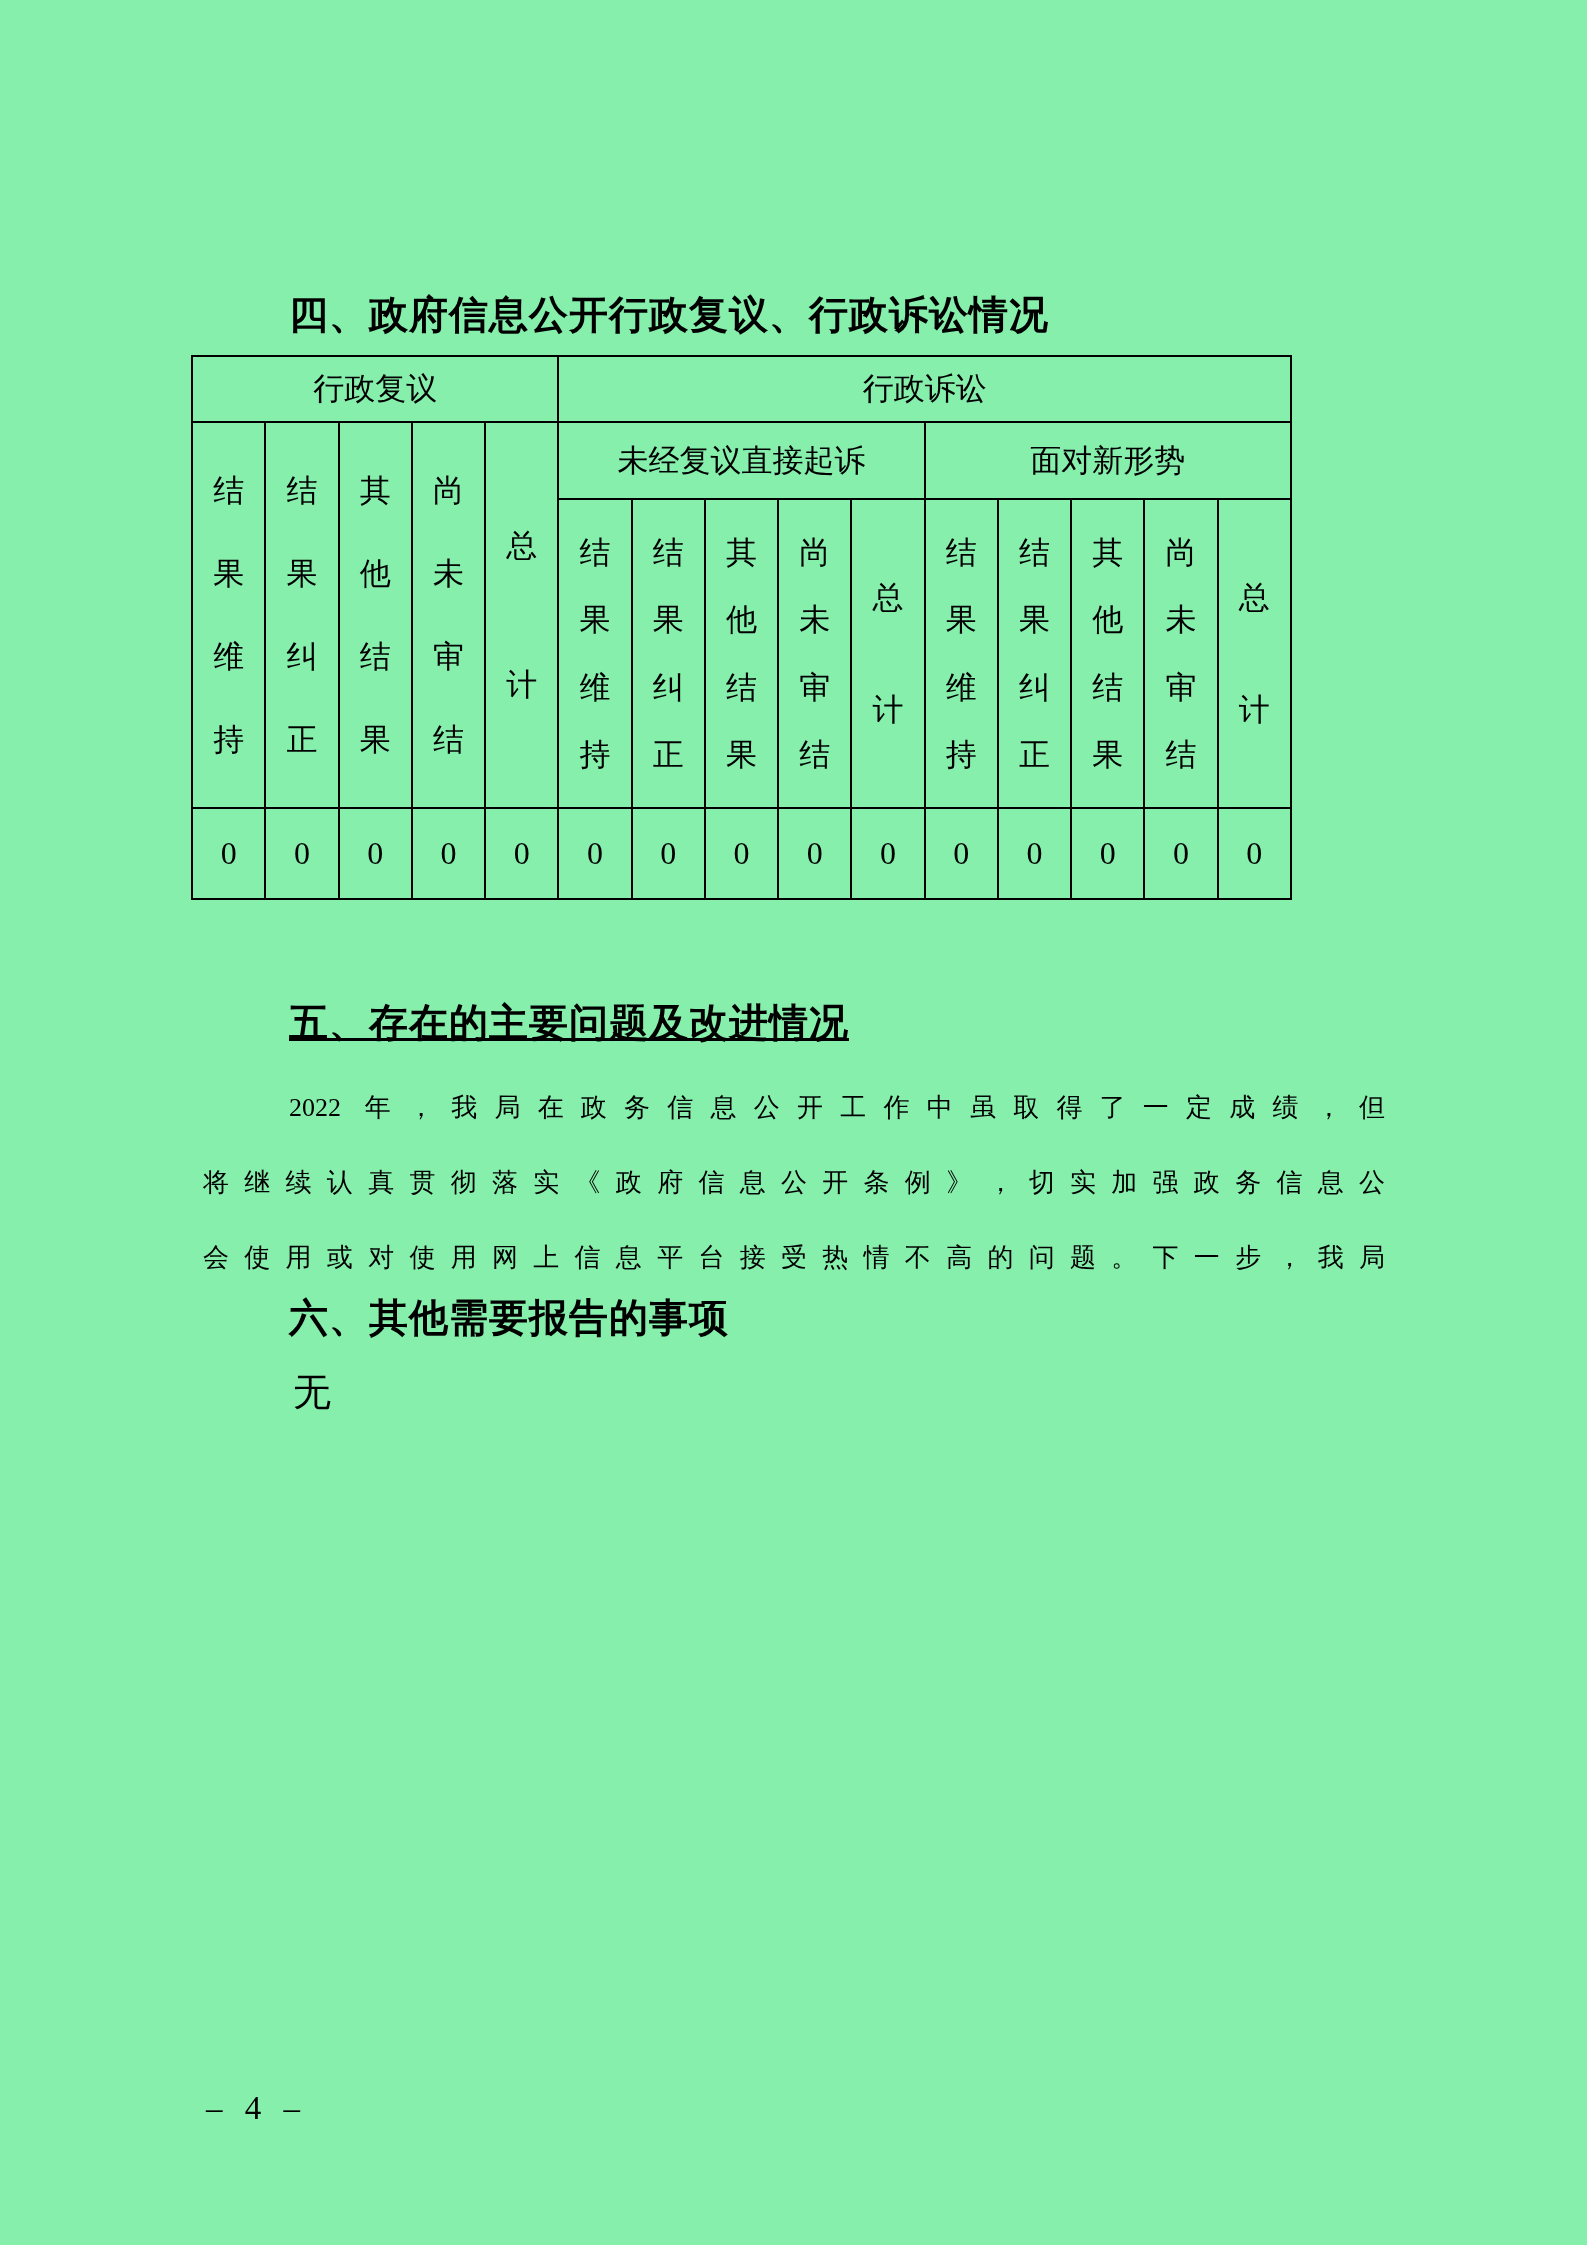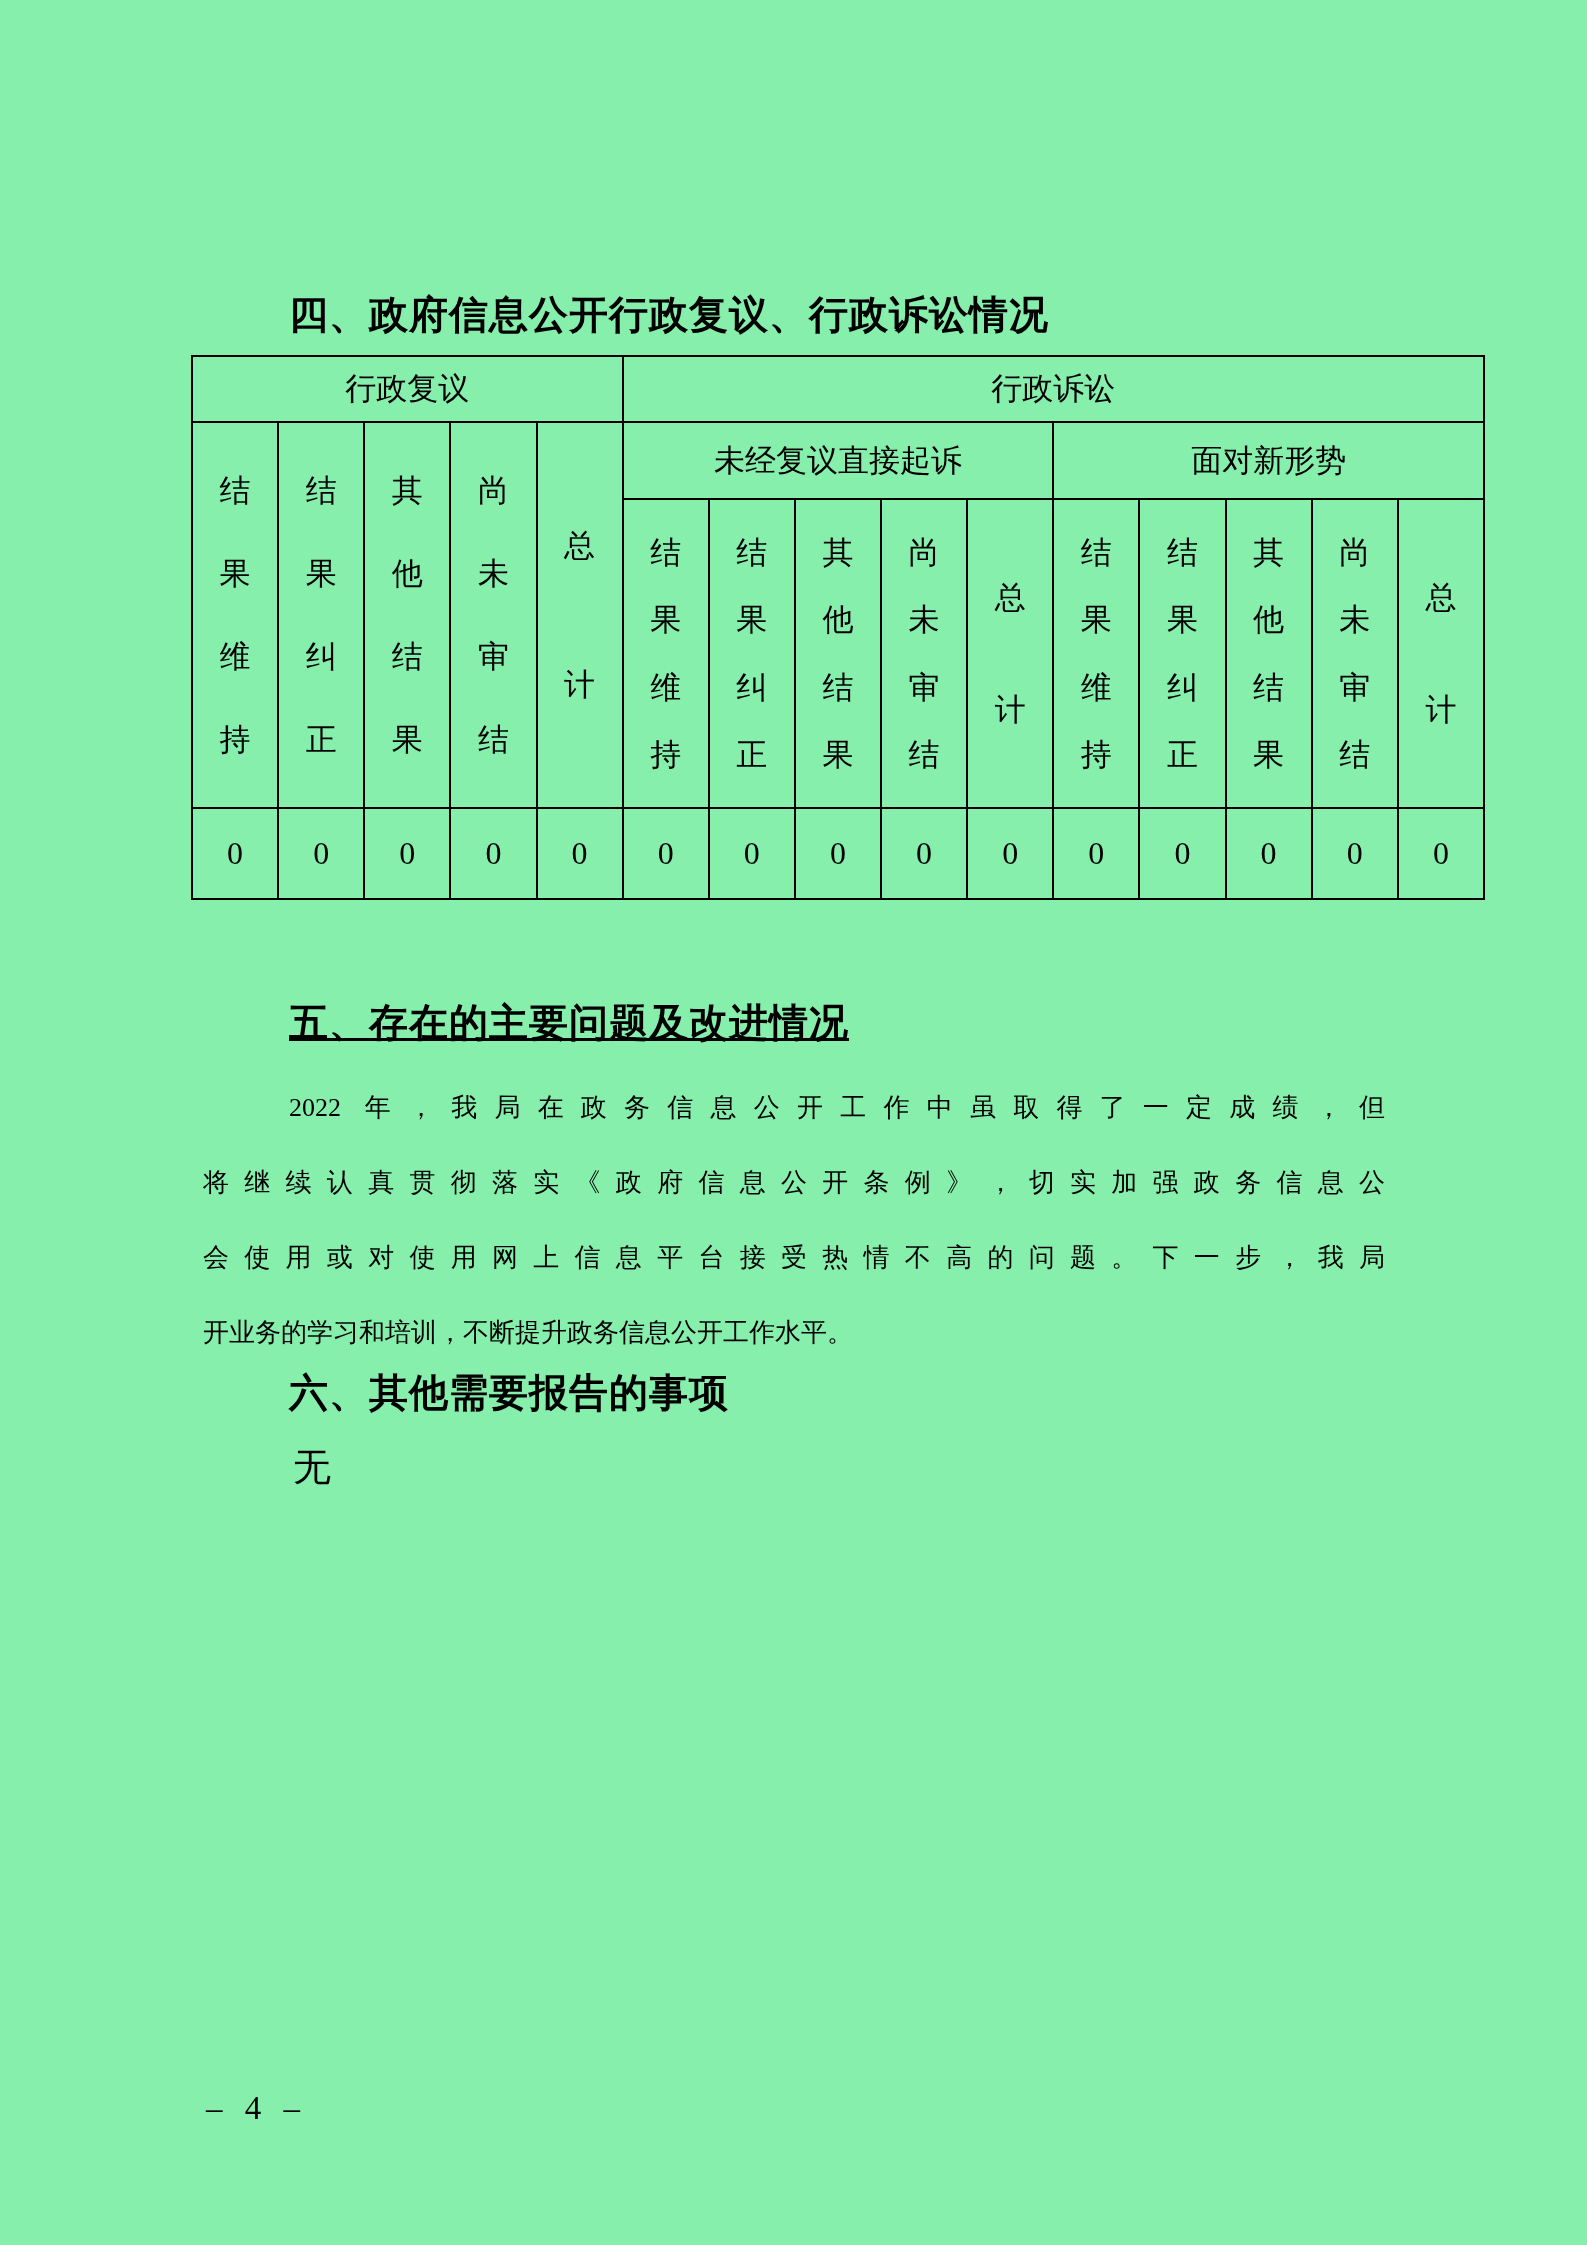--- a/index.html
+++ b/index.html
@@ -19,21 +19,21 @@
     font-weight: 700;
     font-size: 39px;
     line-height: 46px;
     padding-left: 86px;
     letter-spacing: 1px;
   }
 
   table.review-table {
     border-collapse: collapse;
     table-layout: fixed;
-    width: 1294px;
+    width: 1101px;
     margin: 17px 0 0 -12px;
     border: 2px solid #000;
     font-family: "Liberation Serif", serif;
   }
   table.review-table td {
     border: 2px solid #000;
     text-align: center;
     vertical-align: middle;
     font-size: 31px;
     padding: 0;
@@ -260,21 +260,20 @@
       </tr>
     </tbody>
       </table>
 
     <div class="heading sec5">五、存在的主要问题及改进情况</div>
 
     <div class="para">
       <div class="pline first">2022 年，我局在政务信息公开工作中虽取得了一定成绩，但</div>
       <div class="pline">将继续认真贯彻落实《政府信息公开条例》，切实加强政务信息公</div>
       <div class="pline">会使用或对使用网上信息平台接受热情不高的问题。下一步，我局</div>
-      <div class="pline last">开业务的学习和培训，不断提升政务信息公开工作水平。</div>
     </div>
 
     <div class="heading sec6">六、其他需要报告的事项</div>
 
     <div class="none-line">无</div>
 
   </div>
 
   <div class="page-number">– 4 –</div>
 </div>

